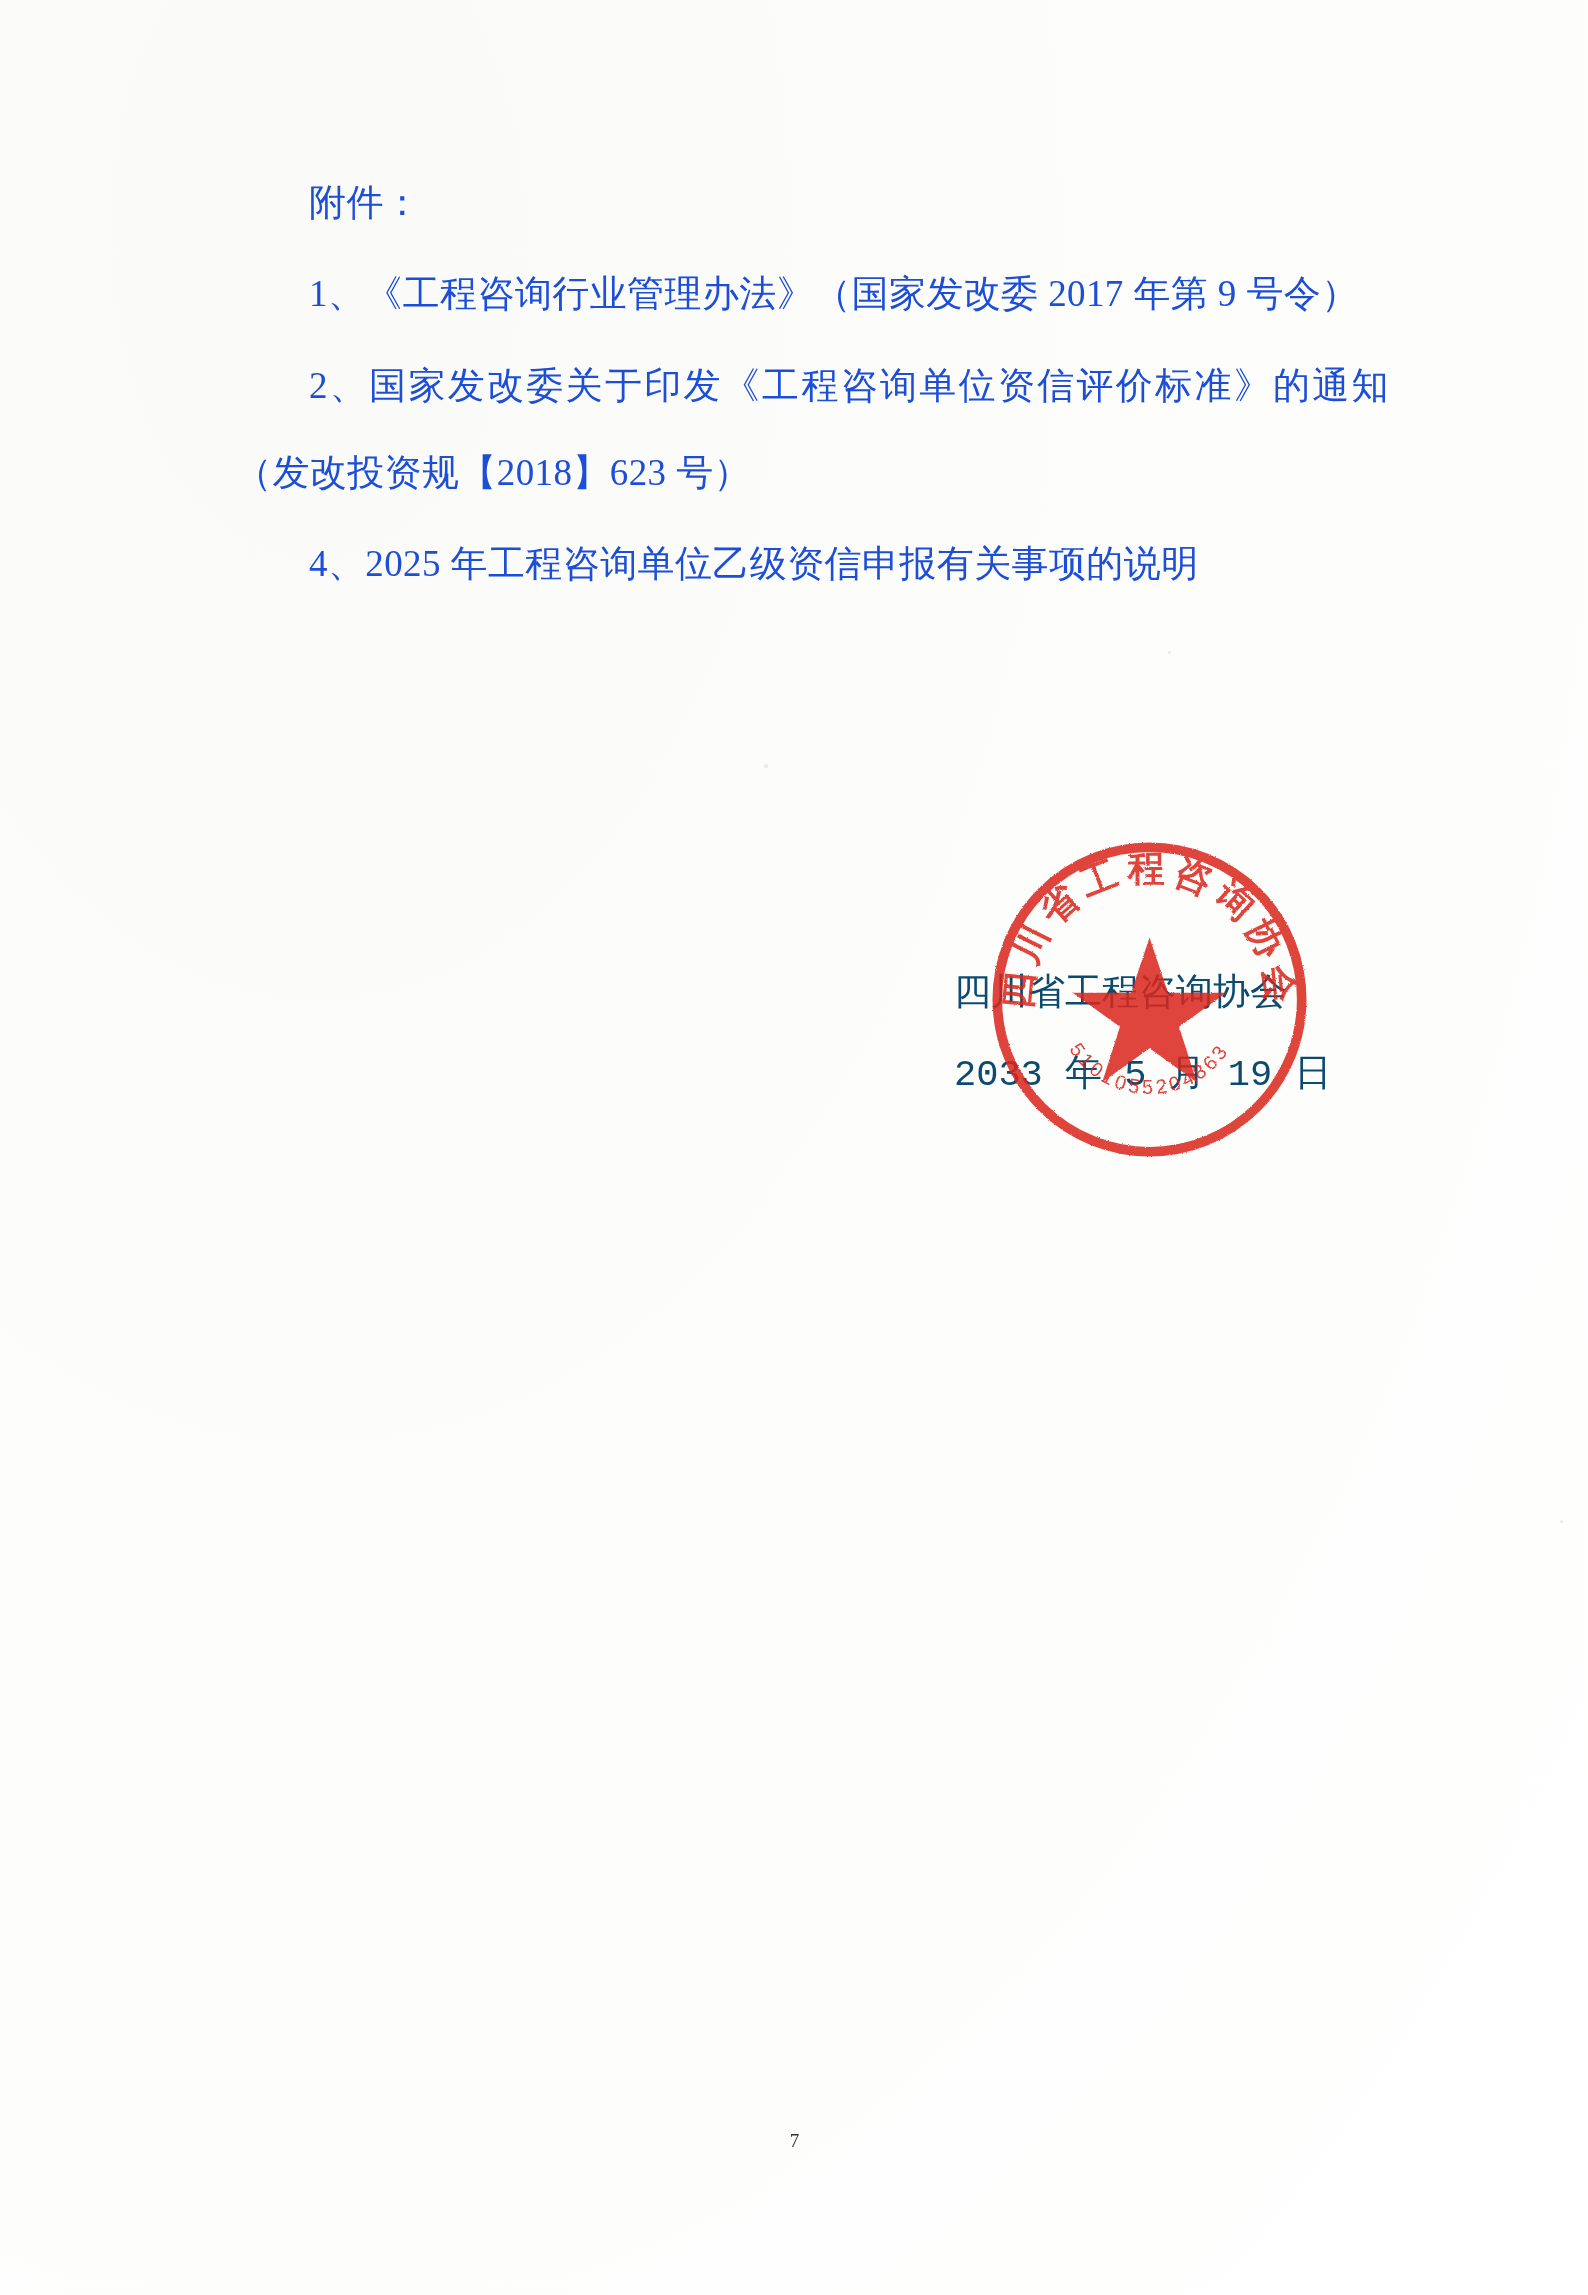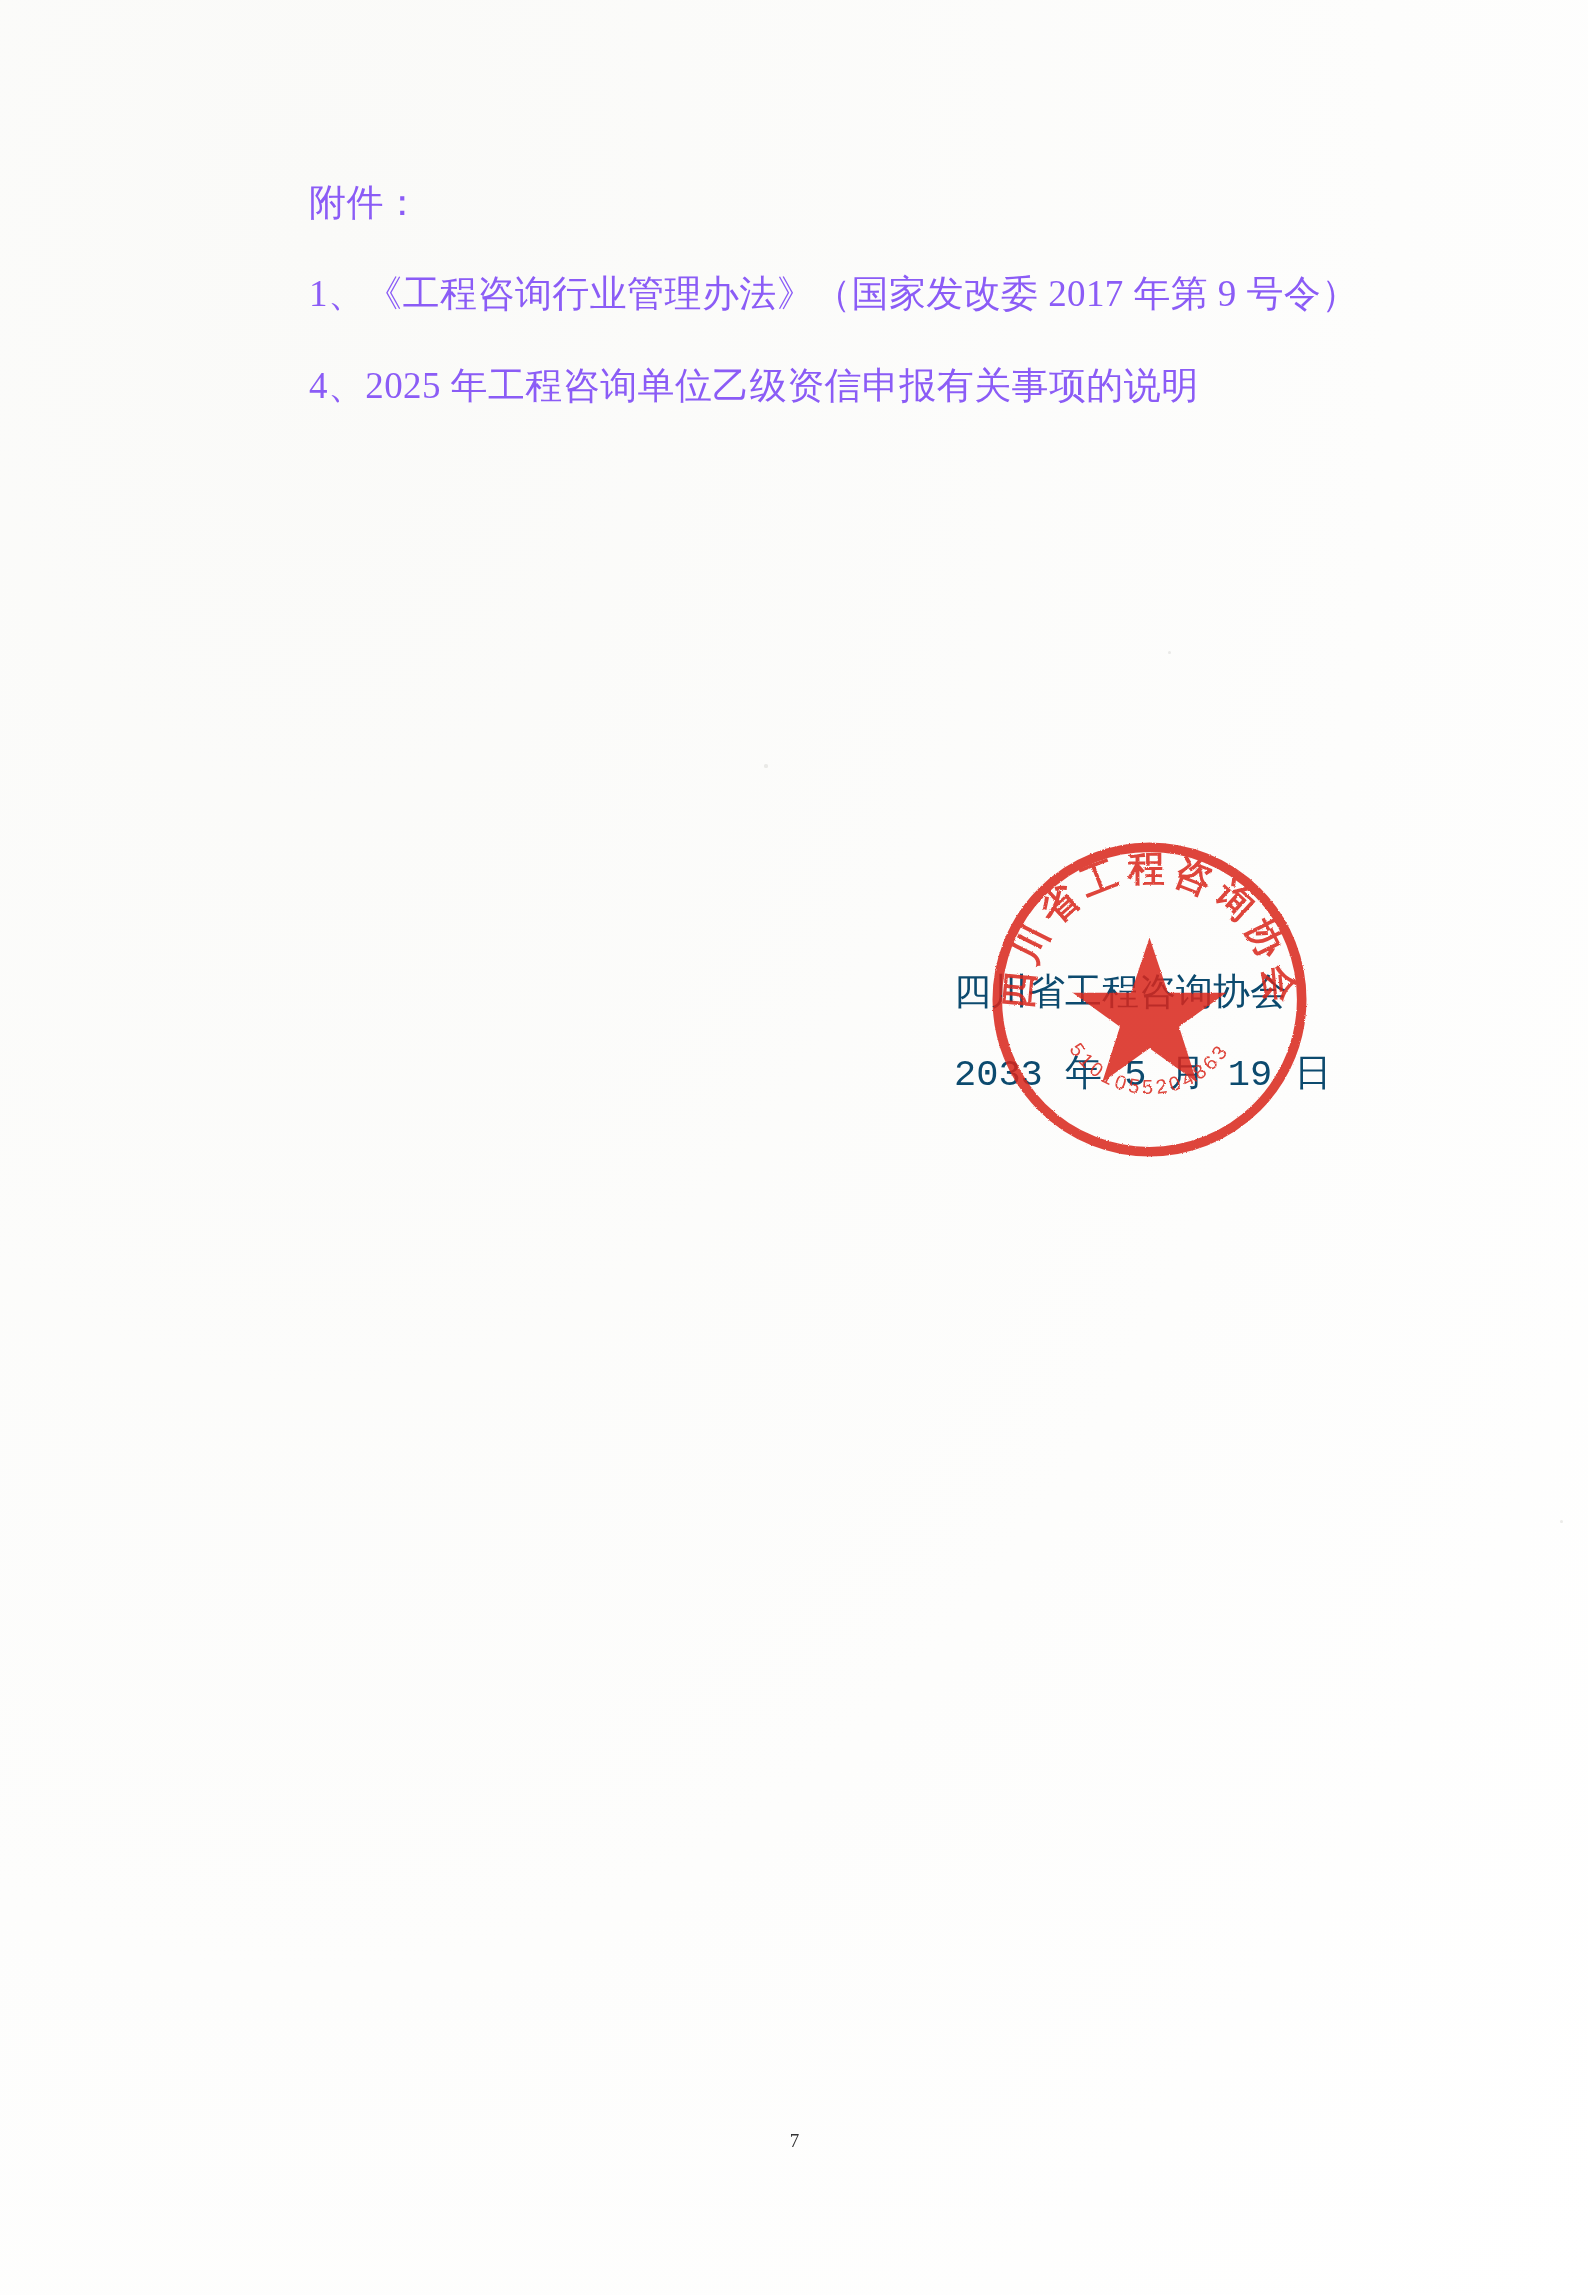--- a/index.html
+++ b/index.html
@@ -34,21 +34,21 @@
     top: 159px;
     width: 1154px;
   }
   .para {
     font-size: 37px;
     line-height: 87px;
     letter-spacing: 0.4px;
     text-align: justify;
     text-justify: inter-ideograph;
     margin: 0 0 0 0;
-    color: #8b5cf6;
+    color: #1d4ed8;
     font-family: "Liberation Serif", serif;
   }
   .para.indent {
     text-indent: 74px;
   }
   .para.hang {
     text-indent: 74px;
     font-family: Liberation Serif, serif;
   }
   .para-block {
@@ -102,20 +102,21 @@
 
 <div class="page">
   <div class="paper-tint"></div>
 
   <div class="content">
 
     <p class="para indent para-block">附件：</p>
 
     <p class="para hang para-block">1、《工程咨询行业管理办法》（国家发改委 2017 年第 9 号令）</p>
 
+    <p class="para hang para-block">2、国家发改委关于印发《工程咨询单位资信评价标准》的通知（发改投资规【2018】623 号）</p>
 
     <p class="para hang para-block">4、2025 年工程咨询单位乙级资信申报有关事项的说明</p>
   </div>
 
   <div class="sig-block">
     <div class="sig-line">四川省工程咨询协会</div>
     <div class="sig-line">2033 年 5 月 19 日</div>
   </div>
 
   <div class="seal">

